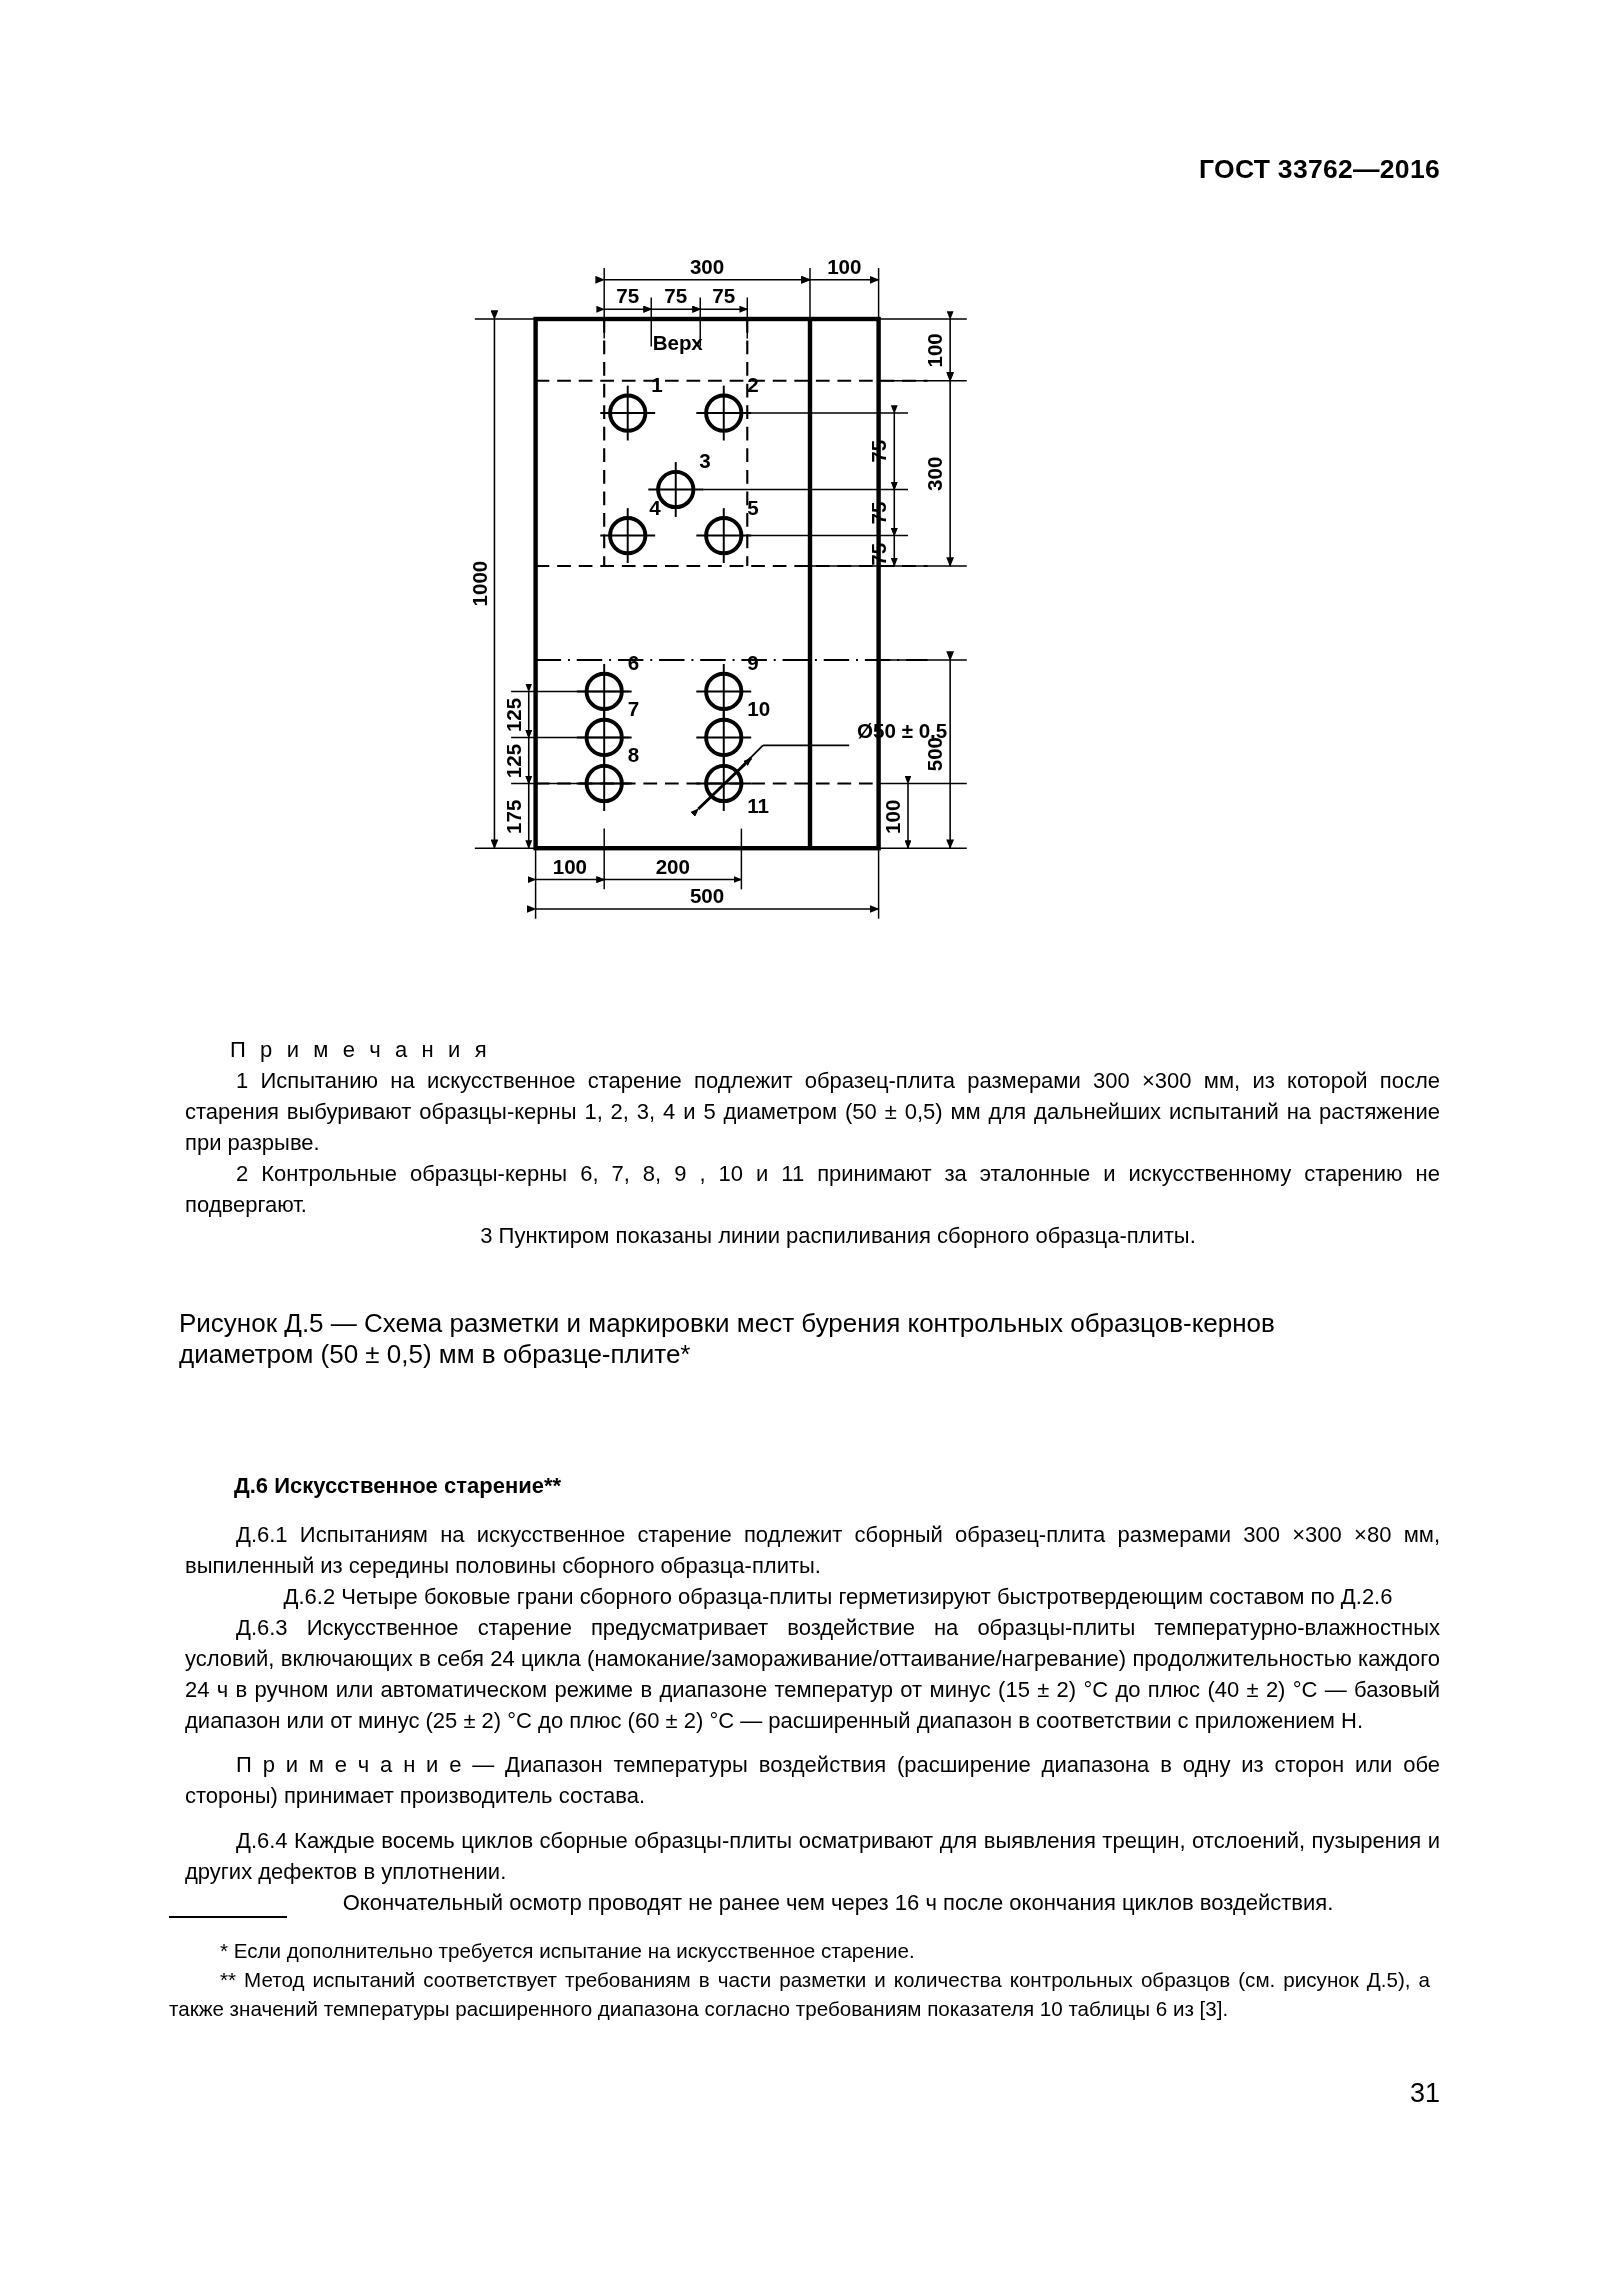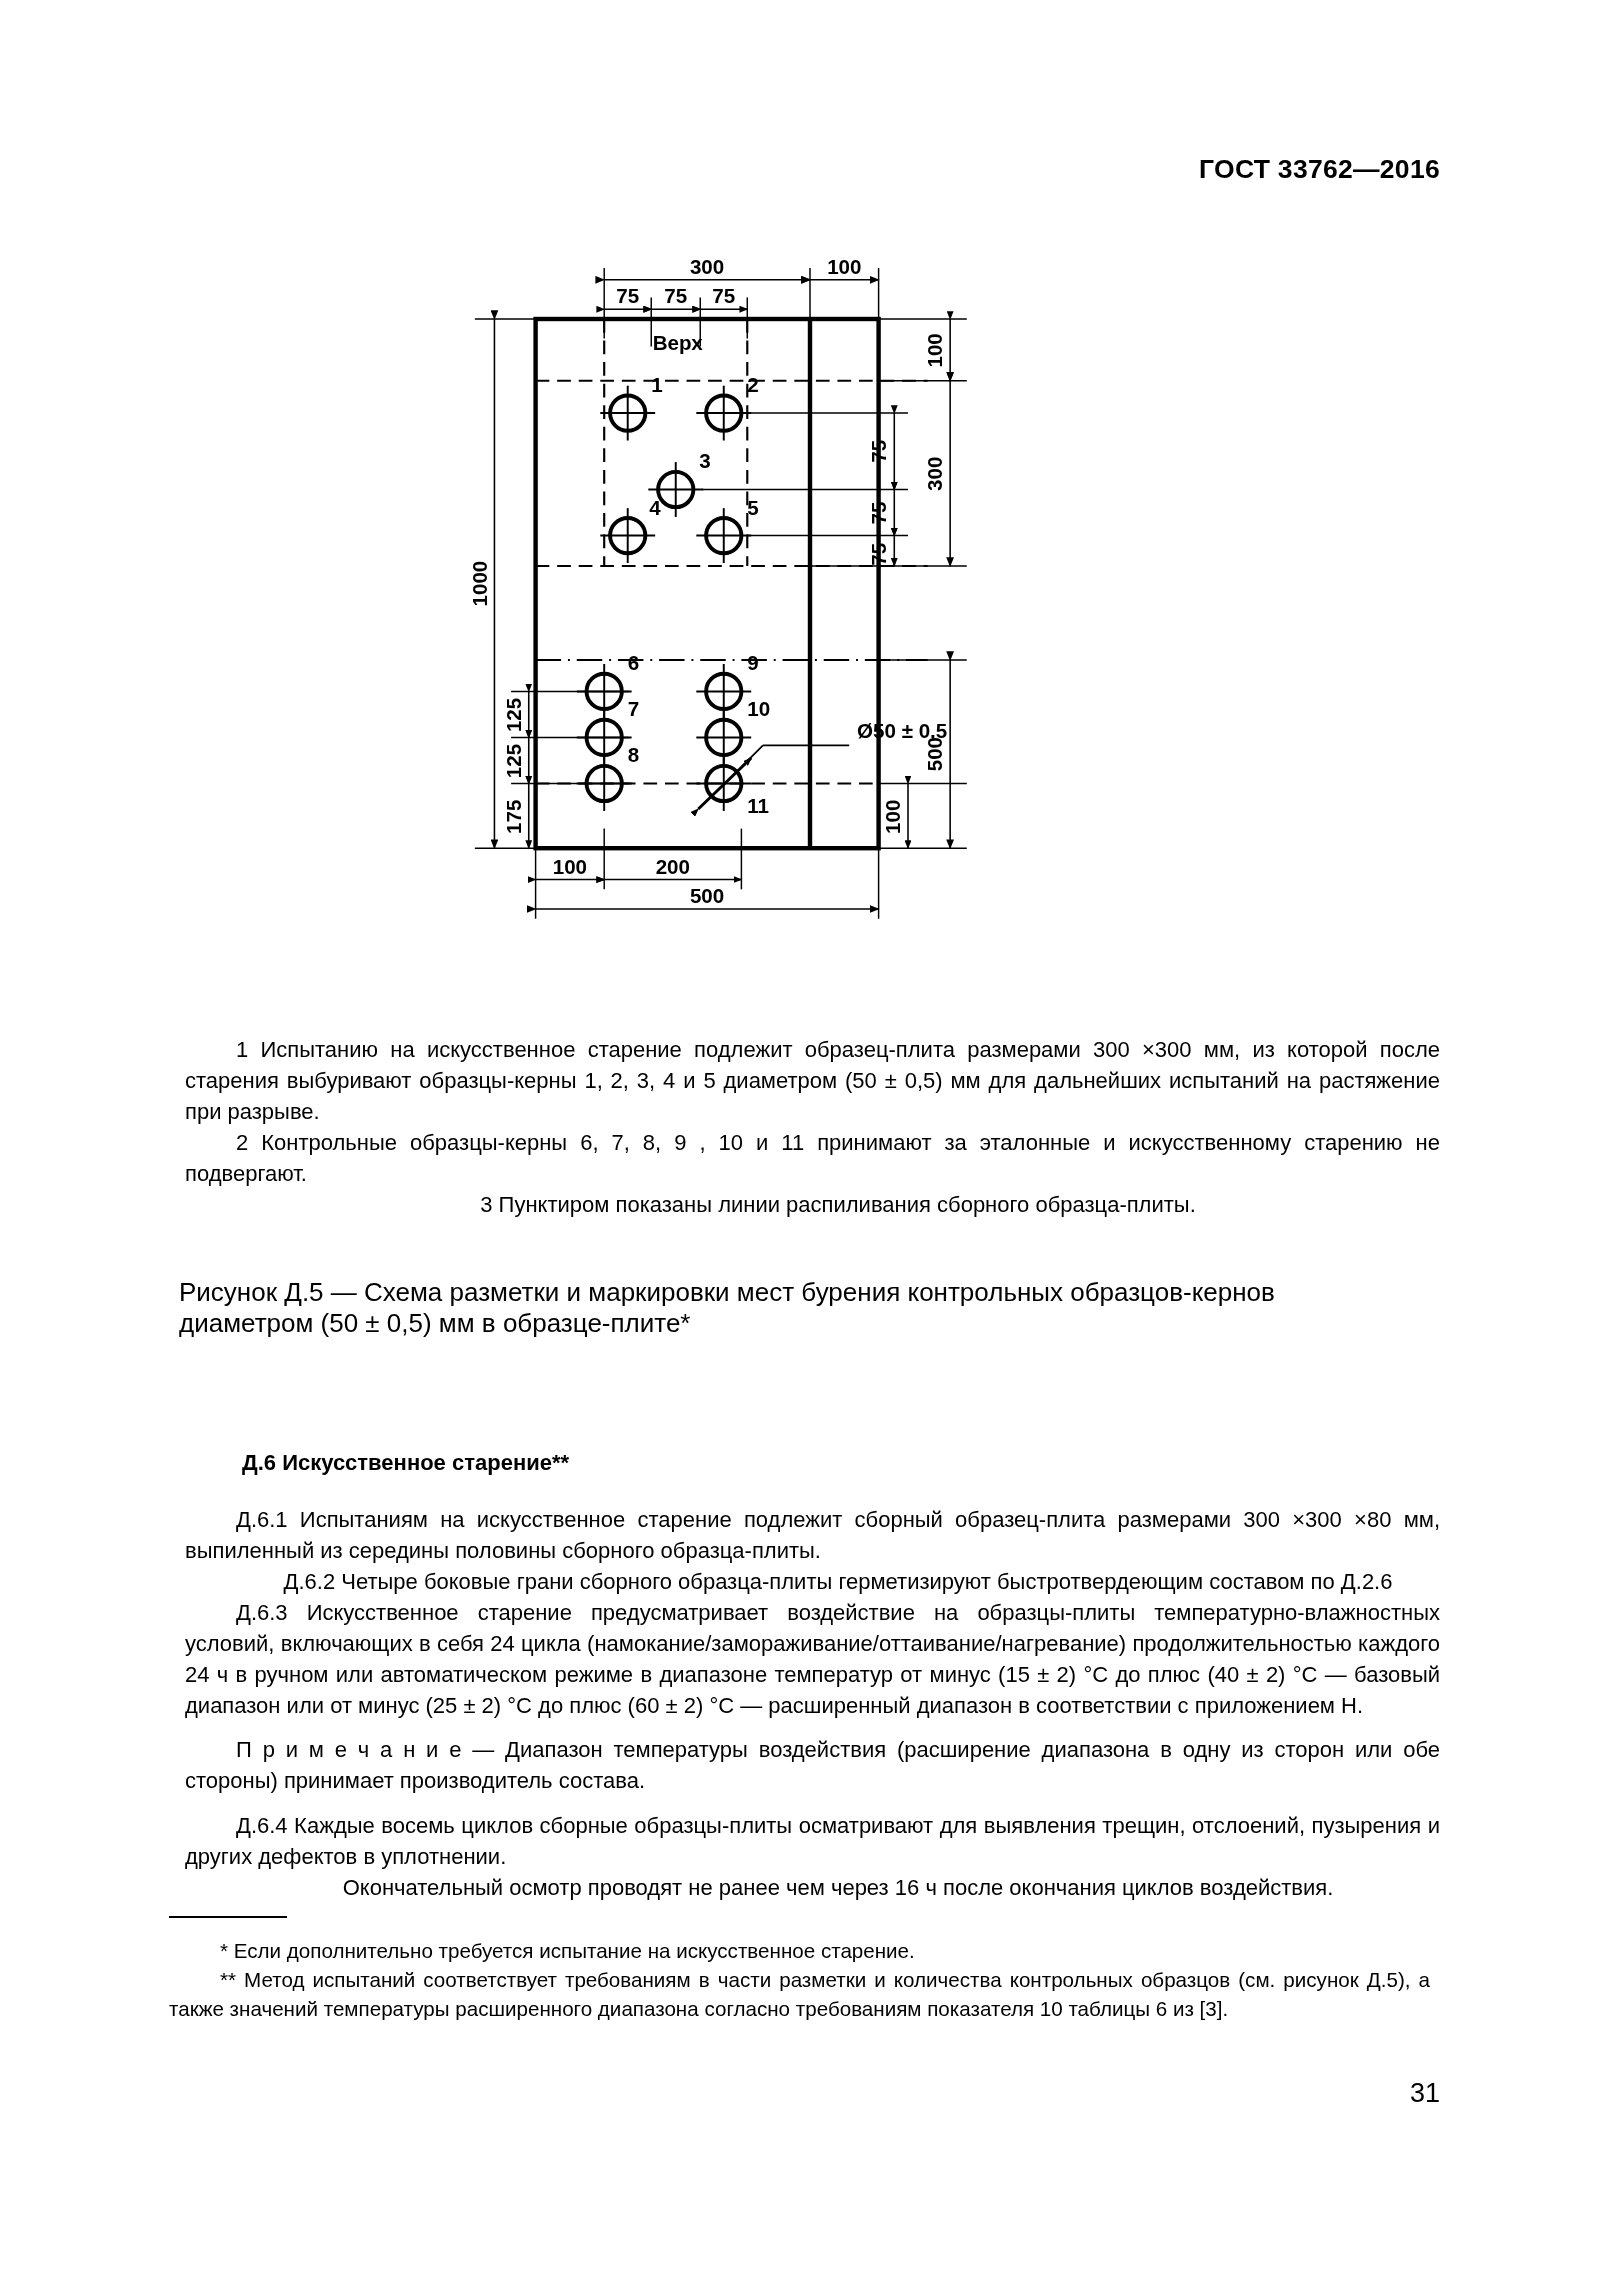--- a/index.html
+++ b/index.html
@@ -63,21 +63,21 @@
   }
   .gap-sm { height:13.7px; }
   .gap-md { height:31px; }
   .gap-lg { height:57px; }
   .gap-xl { height:65px; }
   .sec-head {
     font-size:22px;
     line-height:31px;
     font-weight:bold;
     text-indent:51px;
-    margin:12px;
+    margin:4px;
   }
   
   .footnotes {
     position:absolute;
     left:169px; top:1916px;
     width:1261px;
   }
   .fn-rule {
     width:118px; height:2px;
     background:#000;
@@ -309,20 +309,21 @@
         <text x="214" y="552">8</text>
         <text x="336" y="458">9</text>
         <text x="336" y="505">10</text>
         <text x="336" y="604">11</text>
       </g>
     </svg>
   </div>
 
   <div class="content">
 
+    <p class="note-head">П р и м е ч а н и я</p>
     <p class="para indent">1  Испытанию на искусственное старение подлежит образец-плита размерами 300 ×300 мм, из которой после старения выбуривают образцы-керны 1, 2, 3, 4 и 5 диаметром (50 ± 0,5) мм для дальнейших испытаний на растяжение при разрыве.</p>
     <p class="para indent">2  Контрольные образцы-керны 6, 7, 8, 9 , 10 и 11 принимают за эталонные и искусственному старению не подвергают.</p>
     <p class="para indent nojust">3  Пунктиром показаны линии распиливания сборного образца-плиты.</p>
 
     <div class="gap-lg"></div>
 
     <p class="caption">Рисунок Д.5 — Схема разметки и маркировки мест бурения контрольных образцов-кернов</p>
     <p class="caption">диаметром (50 ± 0,5) мм в образце-плите*</p>
 
     <div class="gap-xl"></div>

